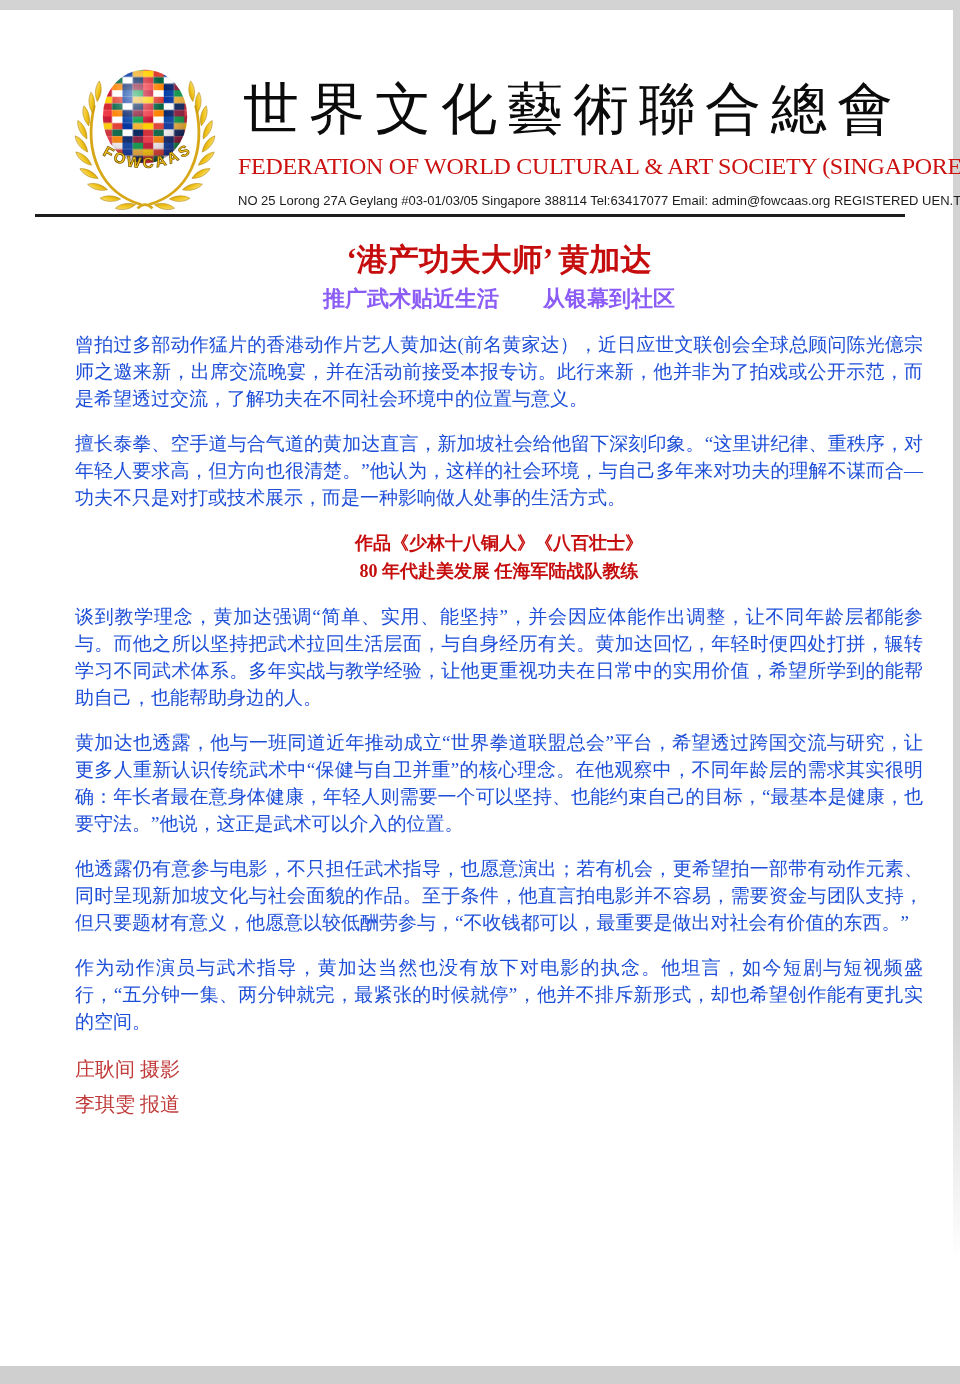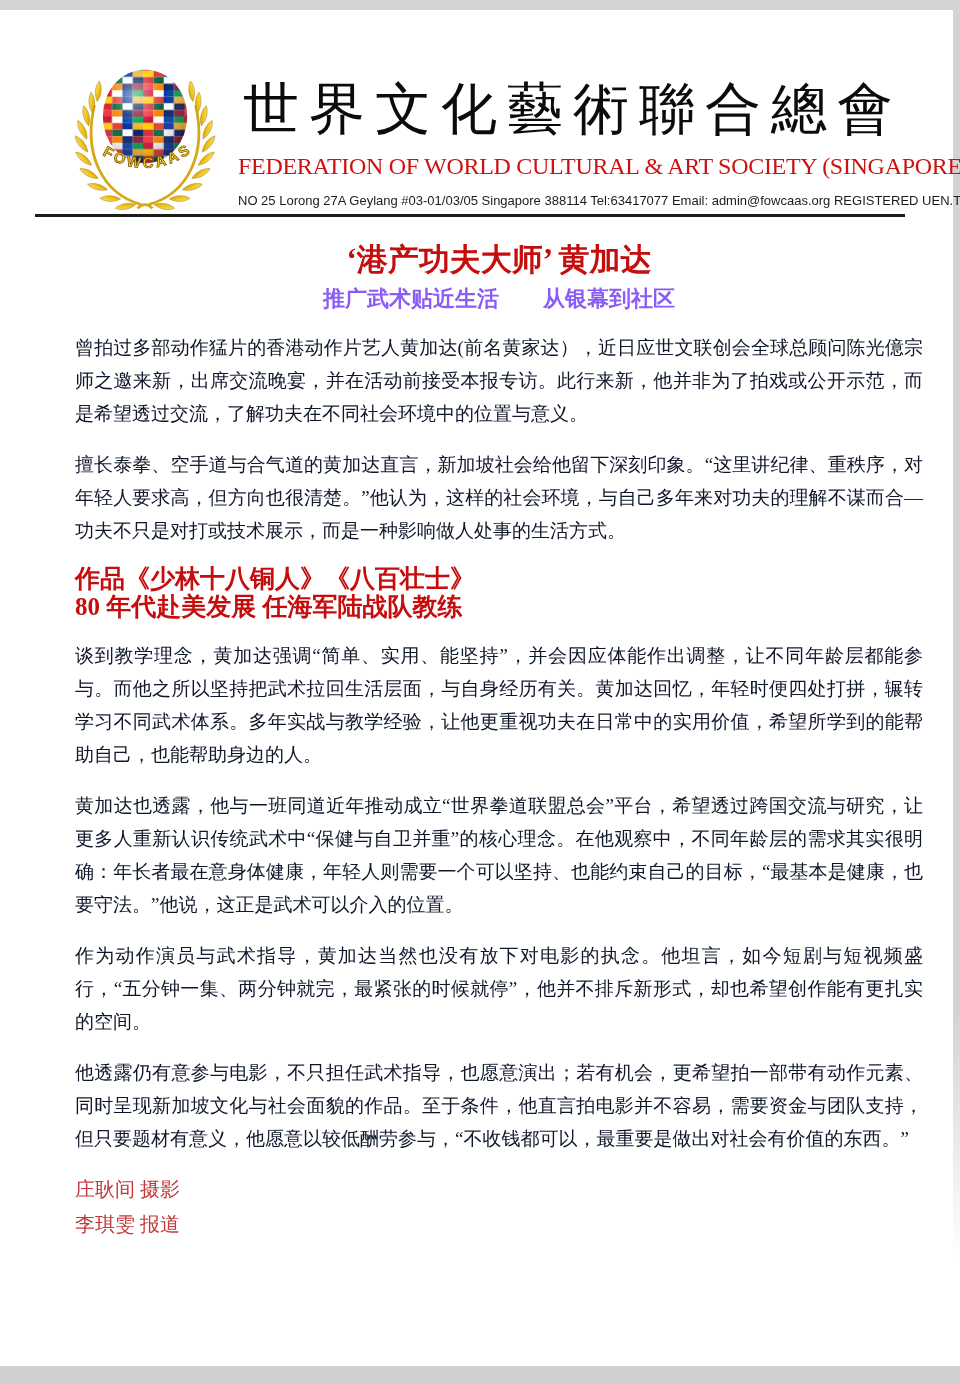--- a/index.html
+++ b/index.html
@@ -21,23 +21,23 @@
   .address{position:absolute;left:238px;top:193px;width:670px;text-align:center;
            font-size:13px;color:#1b1b1b;white-space:nowrap;
            font-family:"Liberation Sans","DejaVu Sans",sans-serif;}
   .rule{position:absolute;left:35px;top:214px;width:870px;height:3px;background:#1d1d1d;}
   
   .article{position:absolute;left:57px;top:241px;width:848px;margin-left:18px;}
   .art-title{text-align:center;font-size:31px;font-weight:bold;color:#c60d0d;
              line-height:38px;margin:0 0 6px 0;}
   .art-subtitle{text-align:center;font-size:22px;color:#8b5cf6;font-weight:bold;
                 line-height:28px;margin:0 0 18px 0;}
-  .para{font-size:19px;color:#0f172a;line-height:33px;text-align:justify;
+  .para{font-size:19px;color:#1d4ed8;line-height:27px;text-align:justify;
         margin:0 0 18px 0;}
-  .mid-heading{font-size:25px;font-weight:bold;color:#c60d0d;
+  .mid-heading{text-align:center;font-size:18px;font-weight:bold;color:#c60d0d;
                line-height:28px;margin:2px 0 18px 0;}
   .mid-heading div{margin:0;}
   .byline{font-size:20px;color:#c13a3a;line-height:33px;margin-top:2px;}
 </style>
 </head>
 <body>
 
 <div class="page">
 
   <div class="band-top"></div>
@@ -118,20 +118,20 @@
     <p class="para">曾拍过多部动作猛片的香港动作片艺人黄加达(前名黄家达），近日应世文联创会全球总顾问陈光億宗师之邀来新，出席交流晚宴，并在活动前接受本报专访。此行来新，他并非为了拍戏或公开示范，而是希望透过交流，了解功夫在不同社会环境中的位置与意义。</p>
     <p class="para">擅长泰拳、空手道与合气道的黄加达直言，新加坡社会给他留下深刻印象。“这里讲纪律、重秩序，对年轻人要求高，但方向也很清楚。”他认为，这样的社会环境，与自己多年来对功夫的理解不谋而合—功夫不只是对打或技术展示，而是一种影响做人处事的生活方式。</p>
 
     <div class="mid-heading">
       <div>作品《少林十八铜人》《八百壮士》</div>
       <div>80 年代赴美发展 任海军陆战队教练</div>
     </div>
 
     <p class="para">谈到教学理念，黄加达强调“简单、实用、能坚持”，并会因应体能作出调整，让不同年龄层都能参与。而他之所以坚持把武术拉回生活层面，与自身经历有关。黄加达回忆，年轻时便四处打拼，辗转学习不同武术体系。多年实战与教学经验，让他更重视功夫在日常中的实用价值，希望所学到的能帮助自己，也能帮助身边的人。</p>
     <p class="para">黄加达也透露，他与一班同道近年推动成立“世界拳道联盟总会”平台，希望透过跨国交流与研究，让更多人重新认识传统武术中“保健与自卫并重”的核心理念。在他观察中，不同年龄层的需求其实很明确：年长者最在意身体健康，年轻人则需要一个可以坚持、也能约束自己的目标，“最基本是健康，也要守法。”他说，这正是武术可以介入的位置。</p>
+    <p class="para">他透露仍有意参与电影，不只担任武术指导，也愿意演出；若有机会，更希望拍一部带有动作元素、同时呈现新加坡文化与社会面貌的作品。至于条件，他直言拍电影并不容易，需要资金与团队支持，但只要题材有意义，他愿意以较低酬劳参与，“不收钱都可以，最重要是做出对社会有价值的东西。”</p>
     <p class="para">作为动作演员与武术指导，黄加达当然也没有放下对电影的执念。他坦言，如今短剧与短视频盛行，“五分钟一集、两分钟就完，最紧张的时候就停”，他并不排斥新形式，却也希望创作能有更扎实的空间。</p>
-    <p class="para">他透露仍有意参与电影，不只担任武术指导，也愿意演出；若有机会，更希望拍一部带有动作元素、同时呈现新加坡文化与社会面貌的作品。至于条件，他直言拍电影并不容易，需要资金与团队支持，但只要题材有意义，他愿意以较低酬劳参与，“不收钱都可以，最重要是做出对社会有价值的东西。”</p>
 
     <div class="byline">庄耿间 摄影</div>
     <div class="byline">李琪雯 报道</div>
   </div>
 
 </div>
 
 </body></html>

